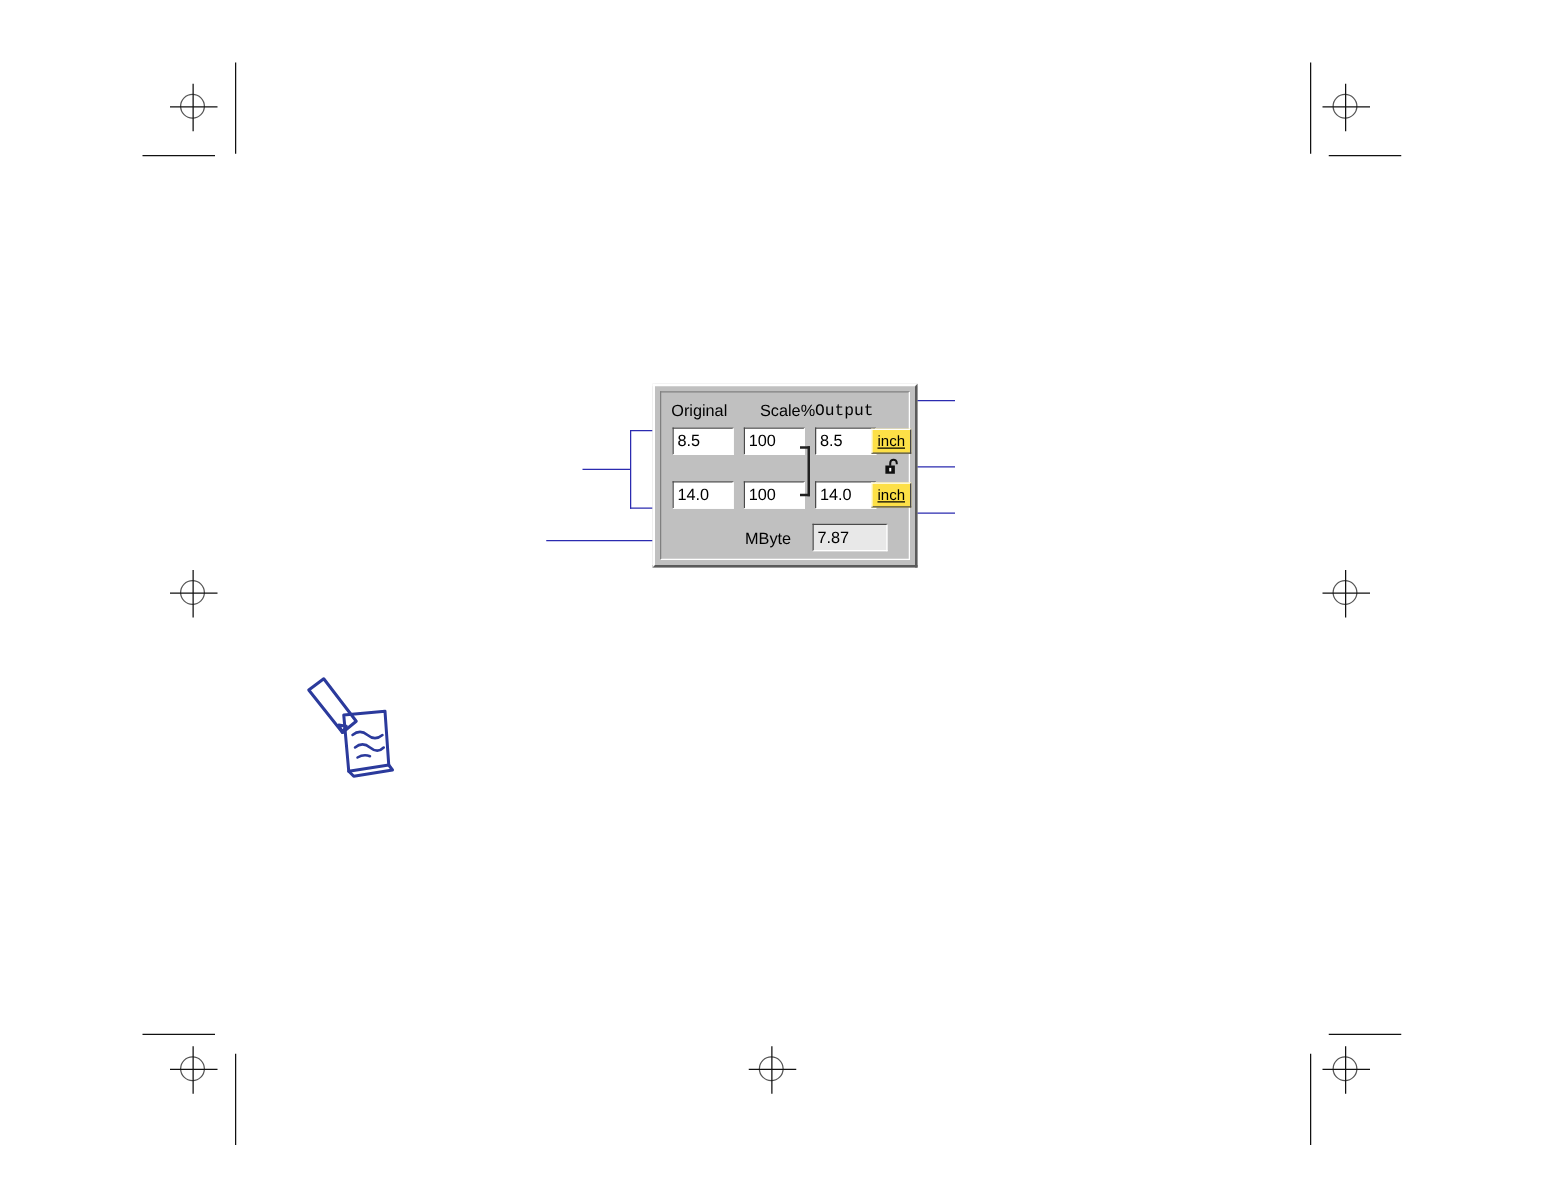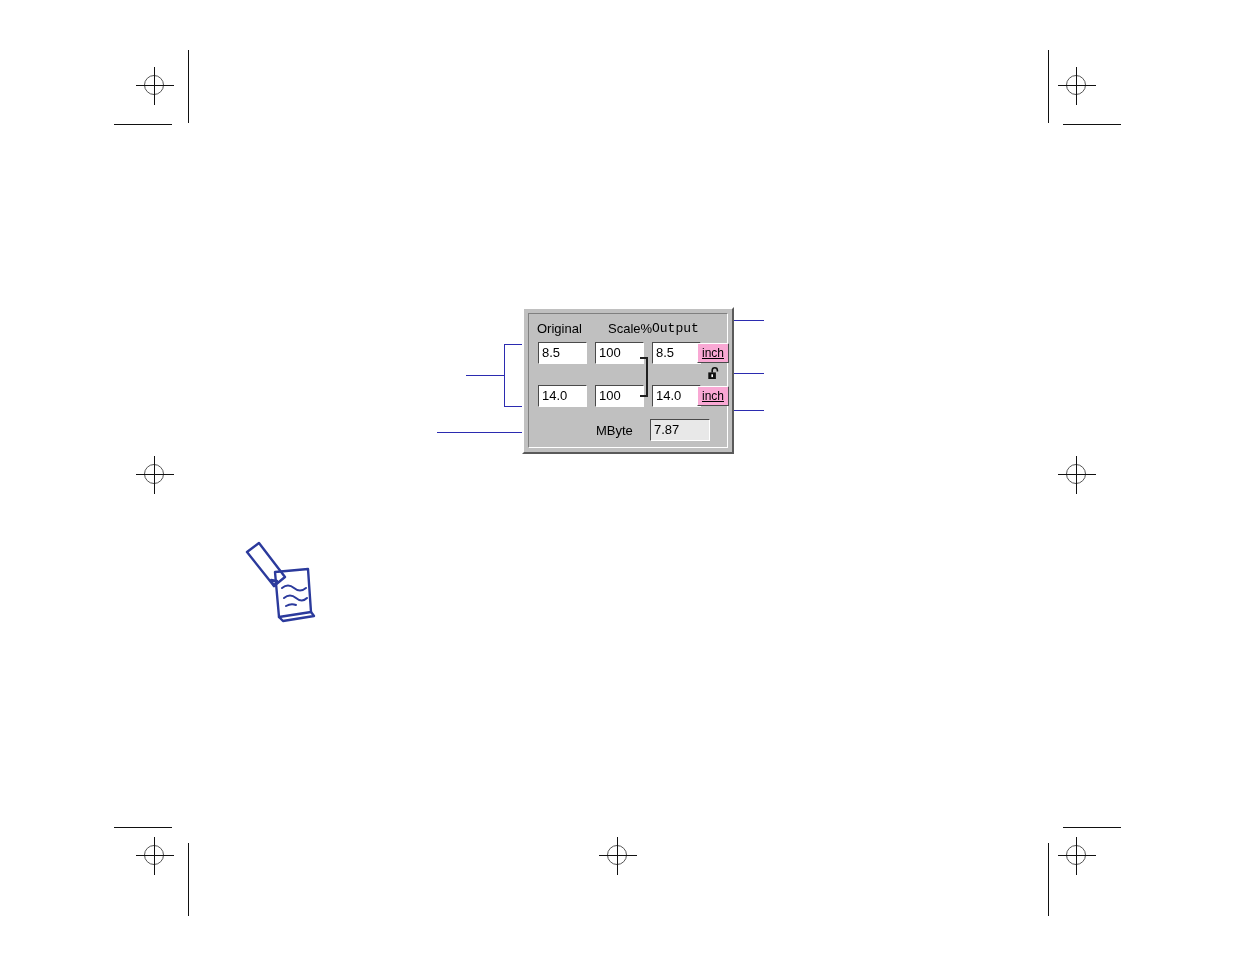--- a/index.html
+++ b/index.html
@@ -111,21 +111,21 @@
     padding-left: 3px;
     white-space: nowrap;
     overflow: hidden;
   }
   .field.readonly {
     background: #e8e8e8;
   }
 
   .unit-btn {
     position: absolute;
-    background: #f9a8d4;
+    background: #fde047;
     border-top: 1px solid #ffffff;
     border-left: 1px solid #ffffff;
     border-right: 1px solid #4a4a4a;
     border-bottom: 1px solid #4a4a4a;
     box-sizing: border-box;
     font-size: 12px;
     color: #000000;
     text-align: center;
     line-height: 18px;
     text-decoration: underline;

